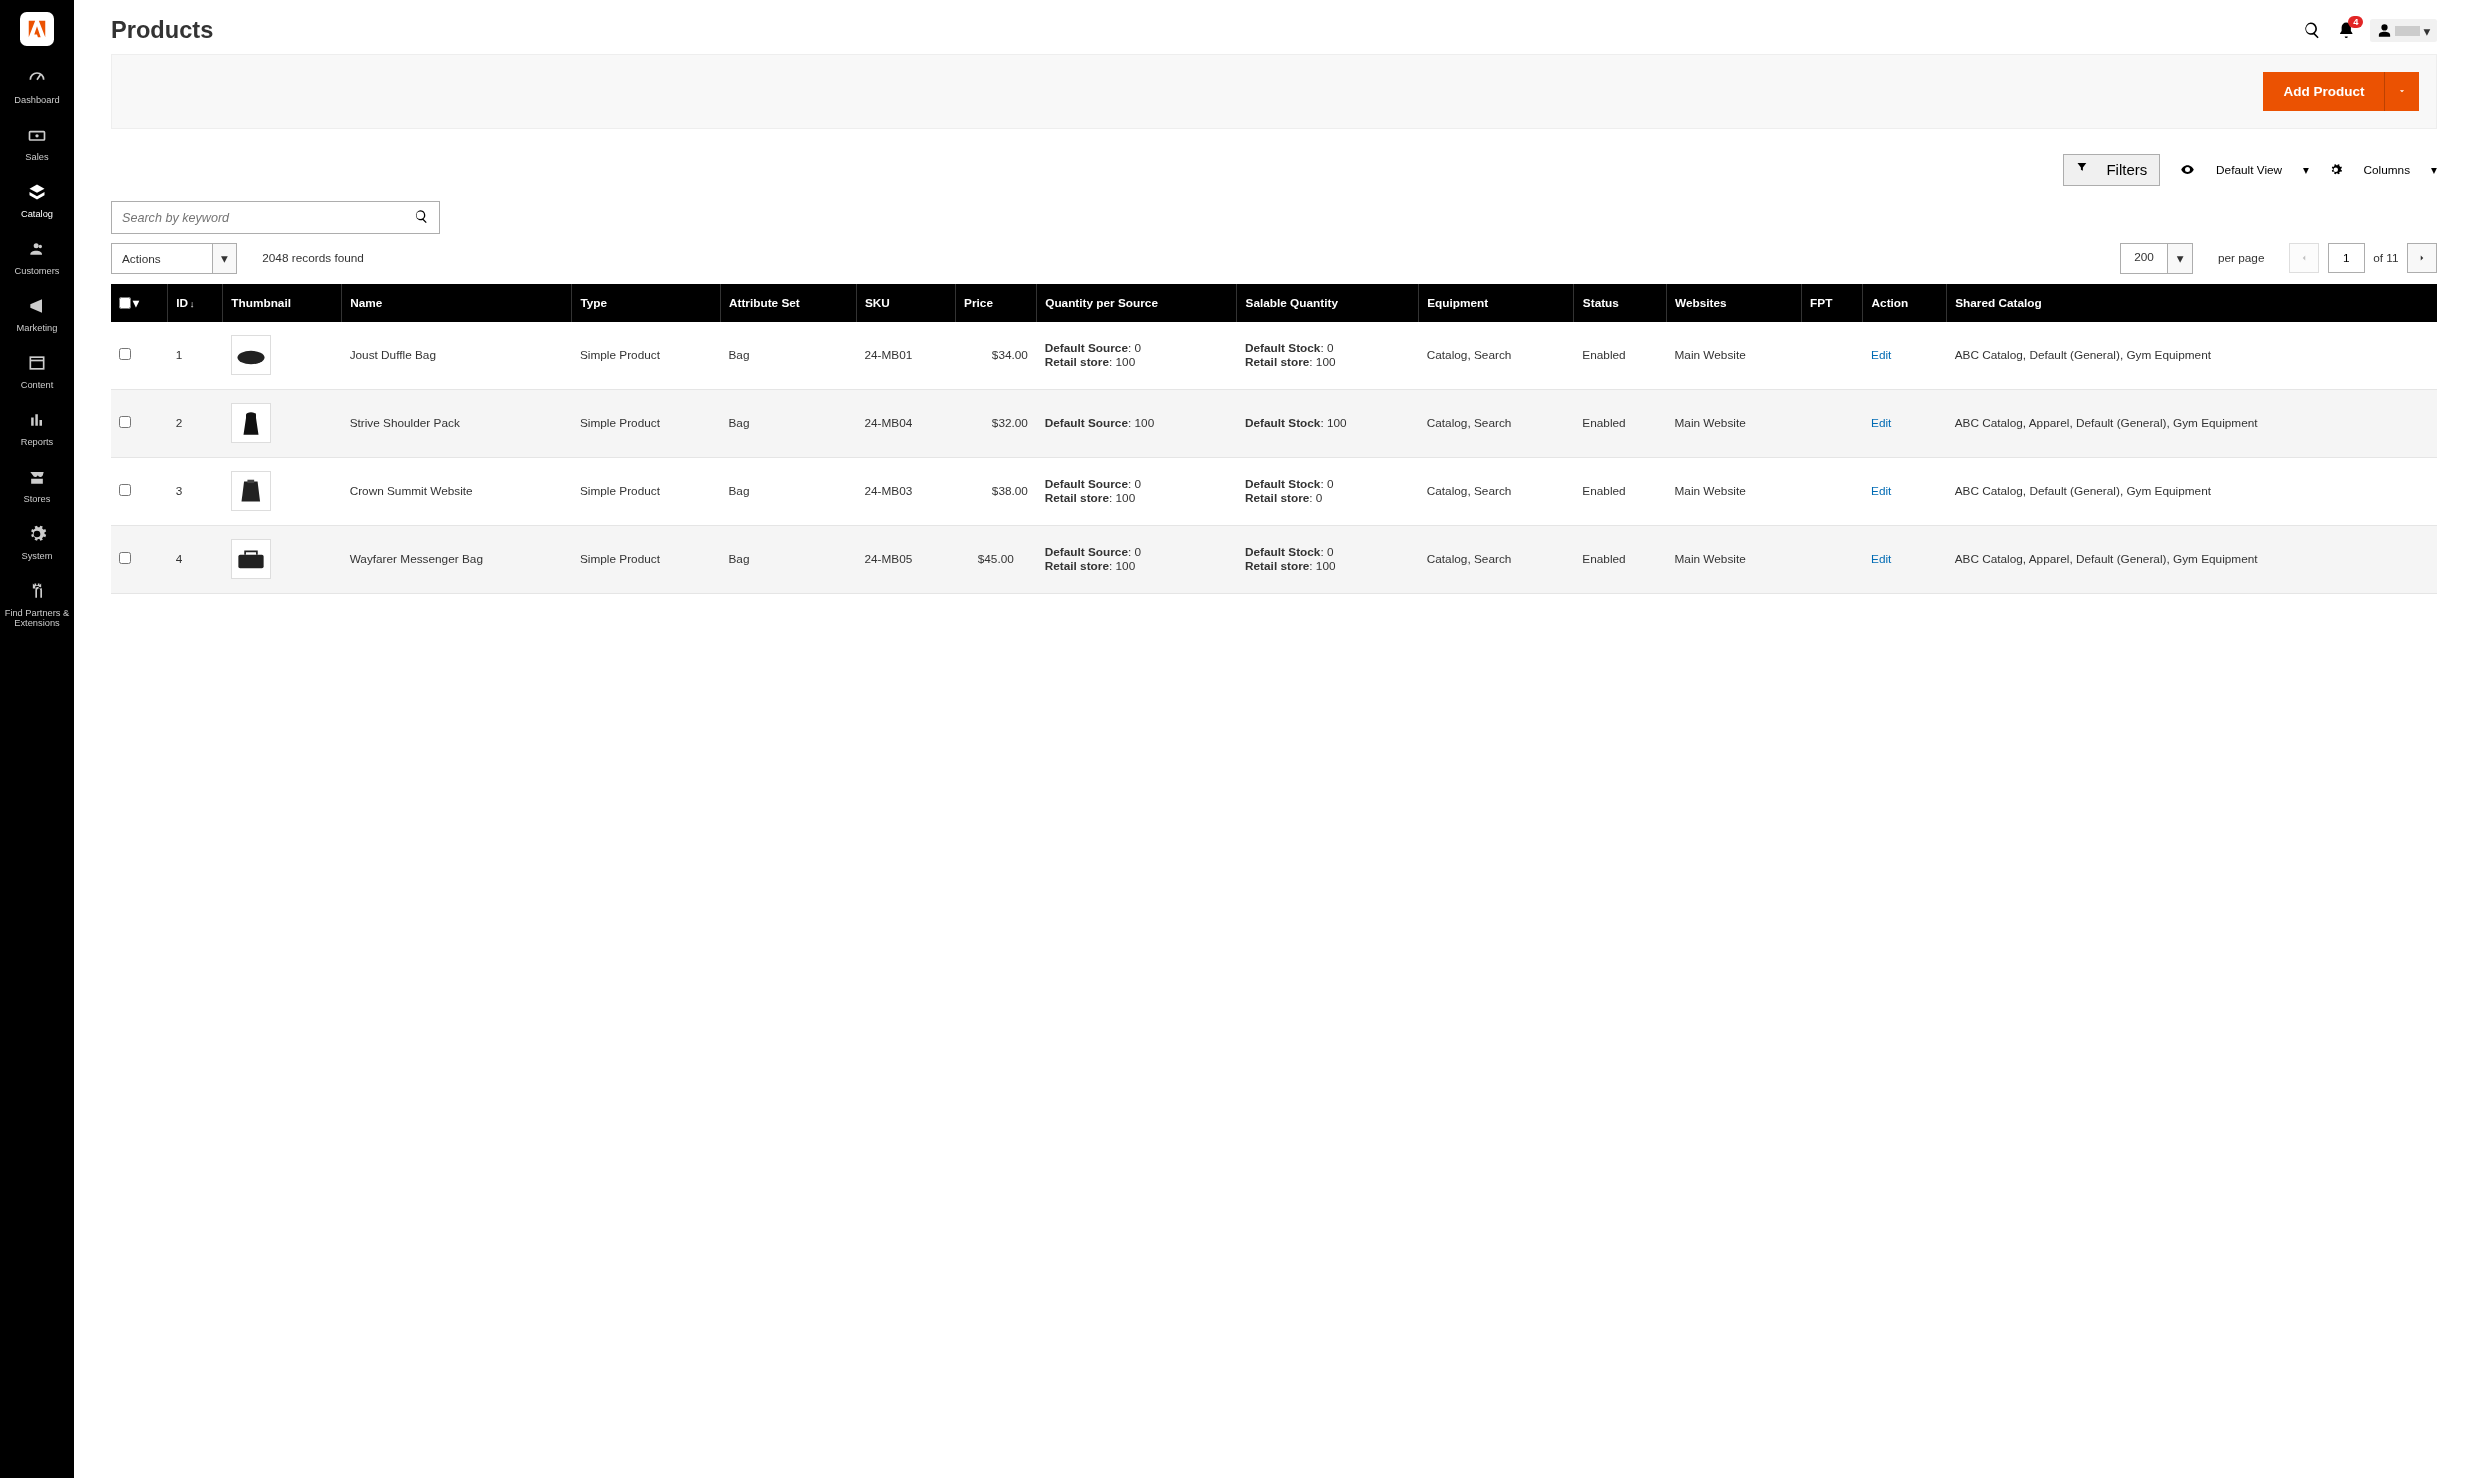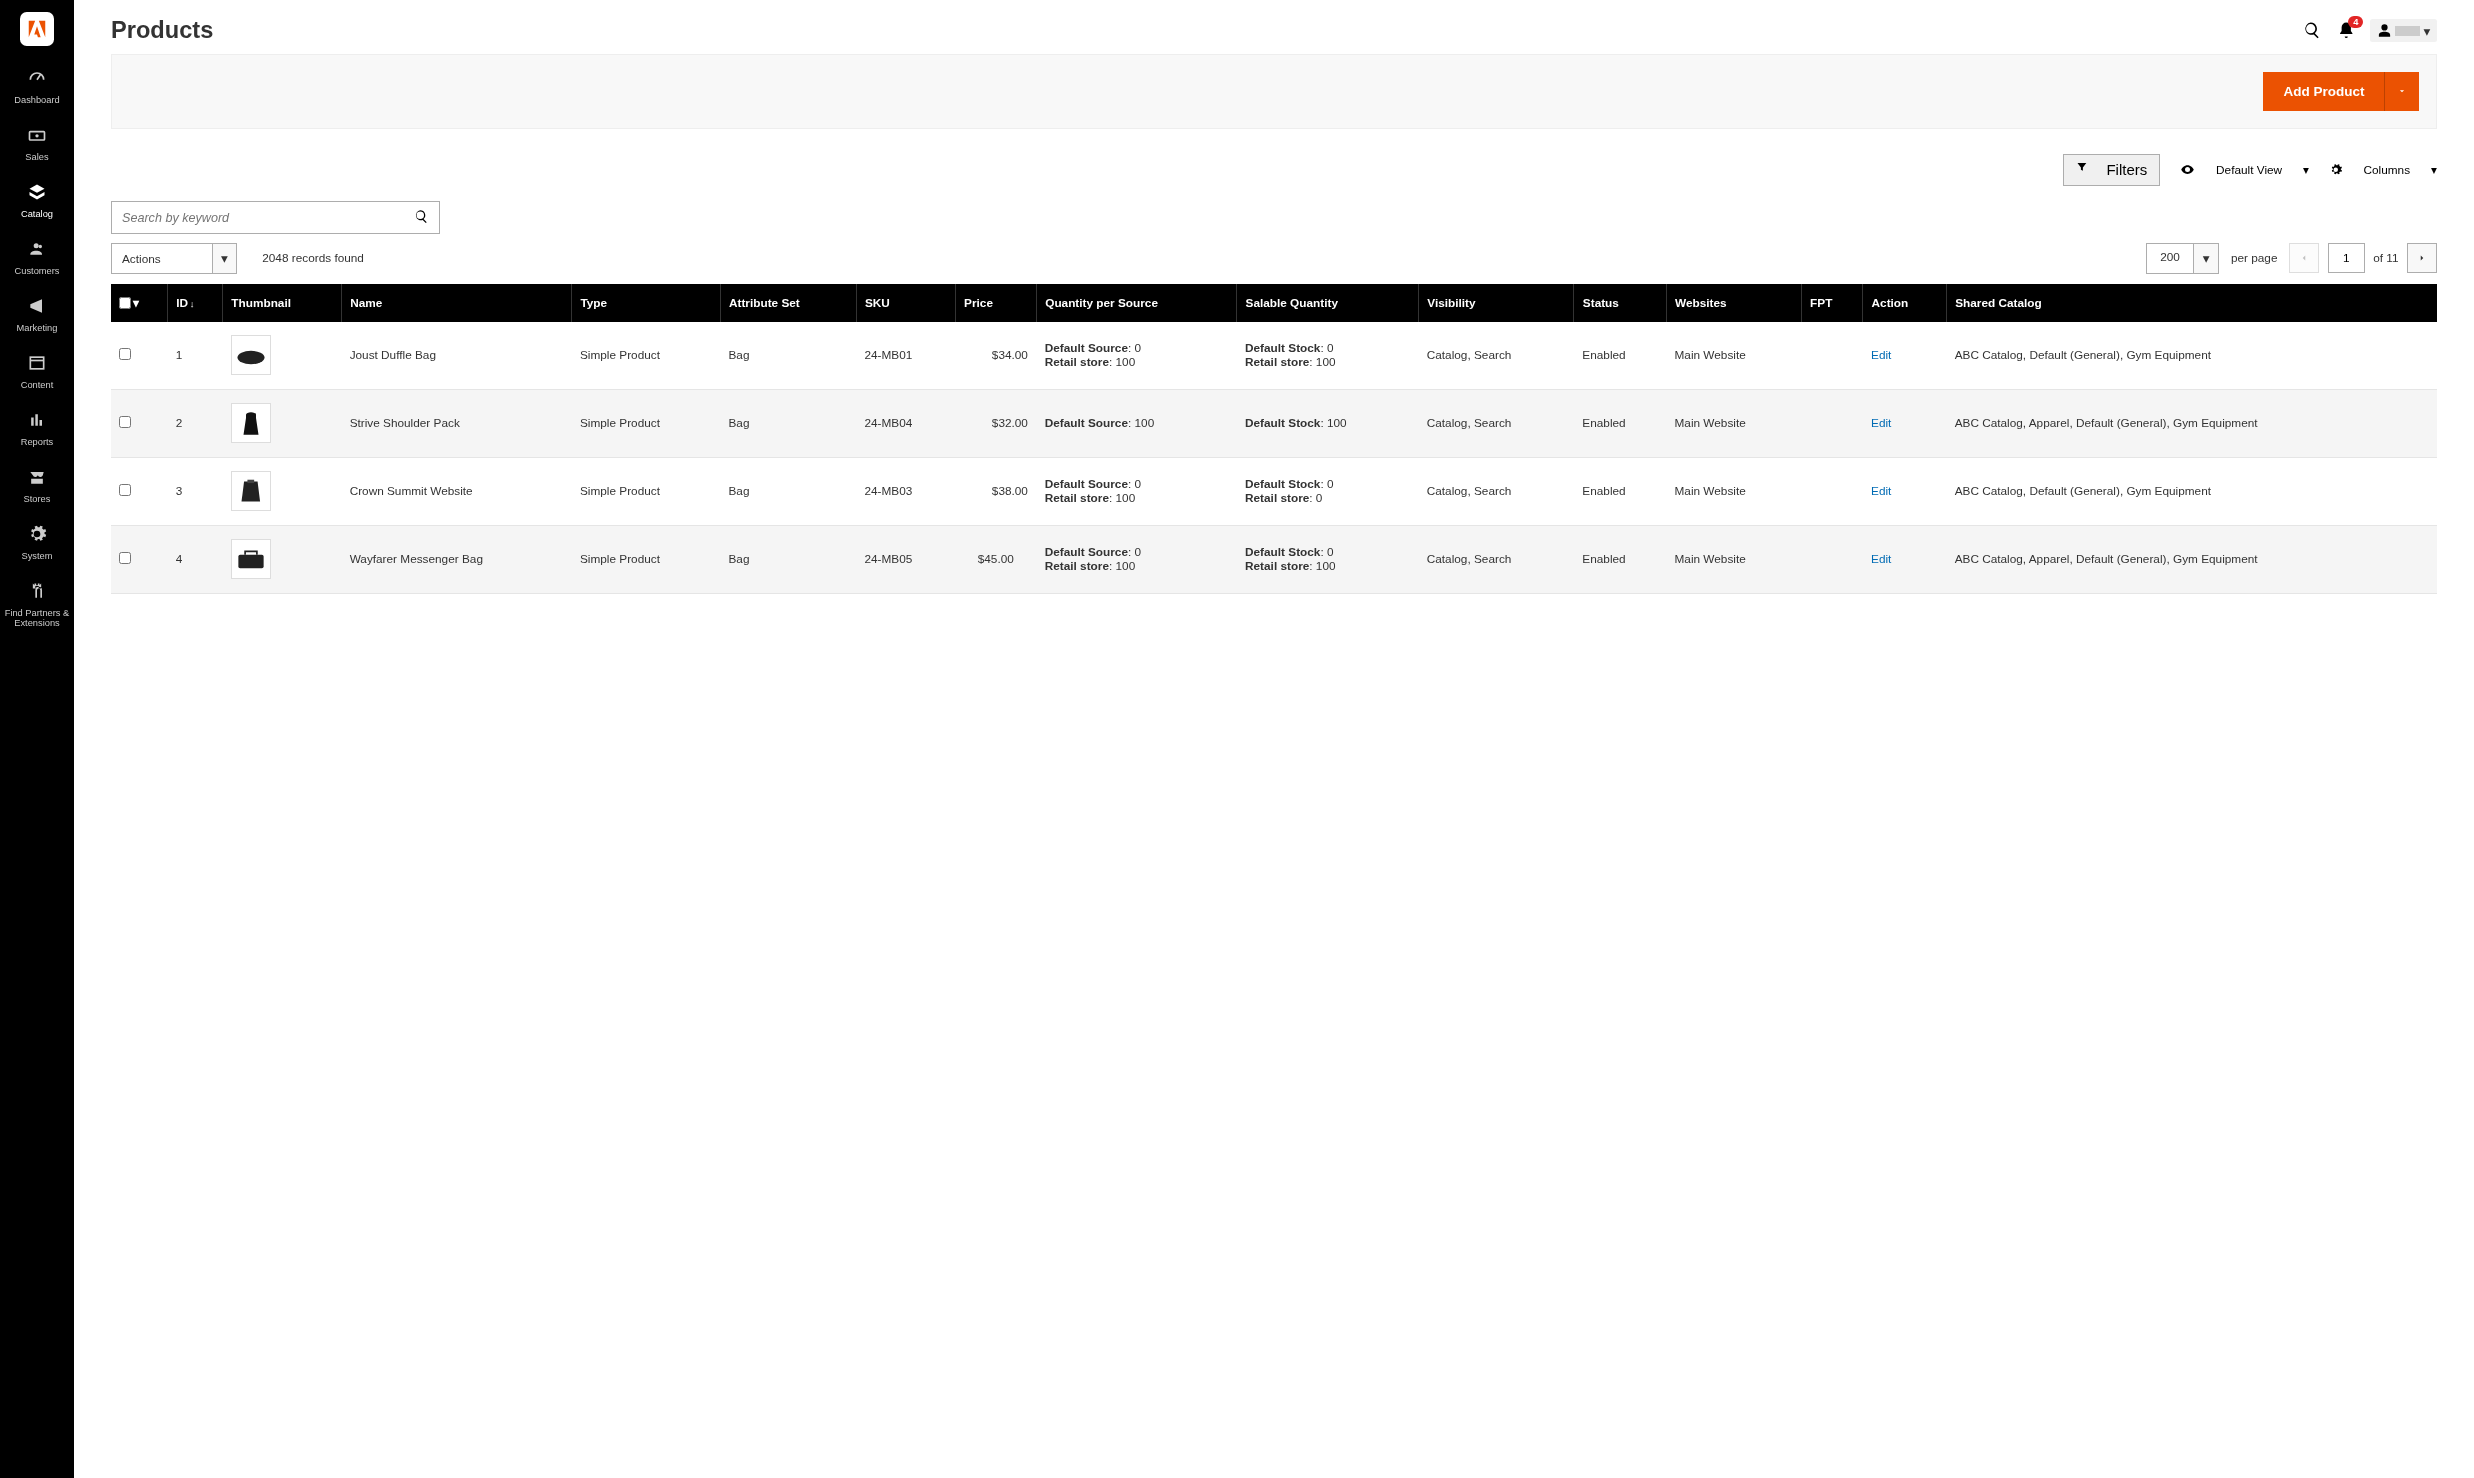--- a/index.html
+++ b/index.html
@@ -28,21 +28,21 @@
 .search-row { display: flex; align-items: center; gap: 17px; margin-bottom: 8.4px; }
 .search-box { border: 0.8px solid #adadad; display: flex; align-items: center; width: 329px; }
 .search-input { border: none; padding: 8.4px 10px; font-size: 12.6px; flex: 1; font-style: italic; outline:none; }
 .search-icon-btn { background: none; border: none; padding: 6.7px 10px; cursor: pointer; }
 .controls-row { display: flex; align-items: center; justify-content: space-between; margin-bottom: 10px; }
 .left-controls { display: flex; align-items: center; gap: 25px; }
 .actions-select { border: 0.8px solid #adadad; display: flex; align-items: flex-end; }
 .actions-label { padding: 6.7px 51px 6.7px 10px; font-size: 11.8px; }
 .actions-caret { border-left: 0.8px solid #adadad; padding: 6.7px 8.4px; background:#f8f8f8; }
 .records { font-size: 11.8px; }
-.right-controls { display: flex; align-items: center; gap: 12px; }
+.right-controls { display: flex; align-items: center; gap: 25px; }
 .per-page-box { border: 0.8px solid #adadad; display: flex; }
 .per-page-val { padding: 6.7px 13.5px; font-size: 11.8px; }
 .per-page-caret { border-left: 0.8px solid #adadad; padding: 6.7px 8.4px; background:#f8f8f8; }
 .per-page-label { font-size: 11.8px; }
 .pager { display: flex; align-items: center; gap: 8.4px; }
 .pager-btn { border: 0.8px solid #adadad; background: #f8f8f8; width: 30px; height: 30px; display:flex; align-items:center; justify-content:center; cursor: pointer; }
 .pager-btn.disabled { opacity: 0.4; cursor: default; }
 .page-input { border: 0.8px solid #adadad; width: 37px; height: 30px; text-align: center; font-size: 11.8px; }
 .of-pages { font-size: 11.8px; }
 table.grid { width: 100%; border-collapse: collapse; font-size: 11.8px; }
@@ -216,21 +216,21 @@
             </th>
           <th><span>ID</span><span class="sort-arrow">↓</span></th>
           <th>Thumbnail</th>
           <th>Name</th>
           <th>Type</th>
           <th>Attribute Set</th>
           <th>SKU</th>
           <th>Price</th>
           <th>Quantity per Source</th>
           <th>Salable Quantity</th>
-          <th>Visibility</th>
+          <th>Equipment</th>
           <th>Status</th>
           <th>Websites</th>
           <th>FPT</th>
           <th>Action</th>
           <th>Shared Catalog</th>
         </tr>
       </thead>
       <tbody id="grid-body">
           <tr>
             <td><input type="checkbox" class="chk" style=""></td>

